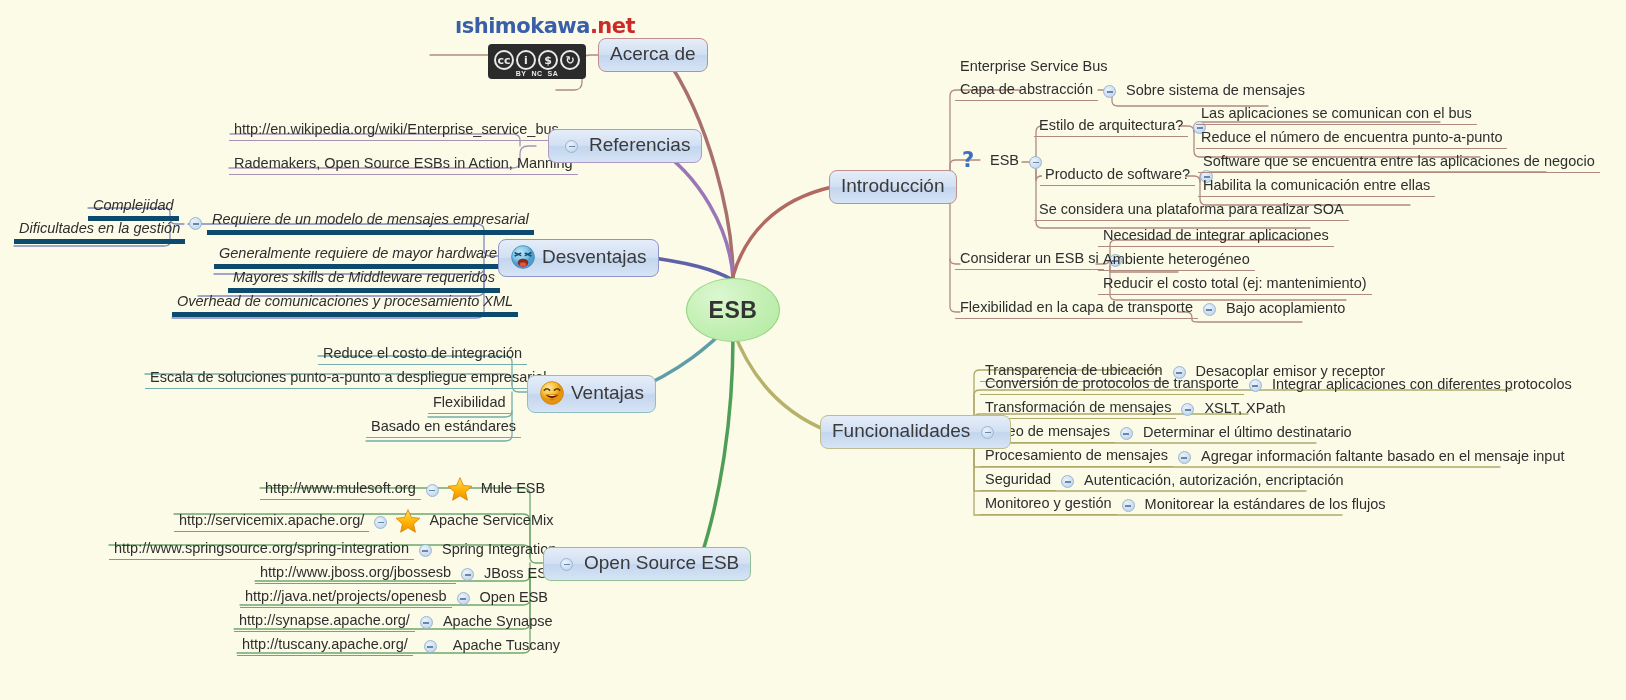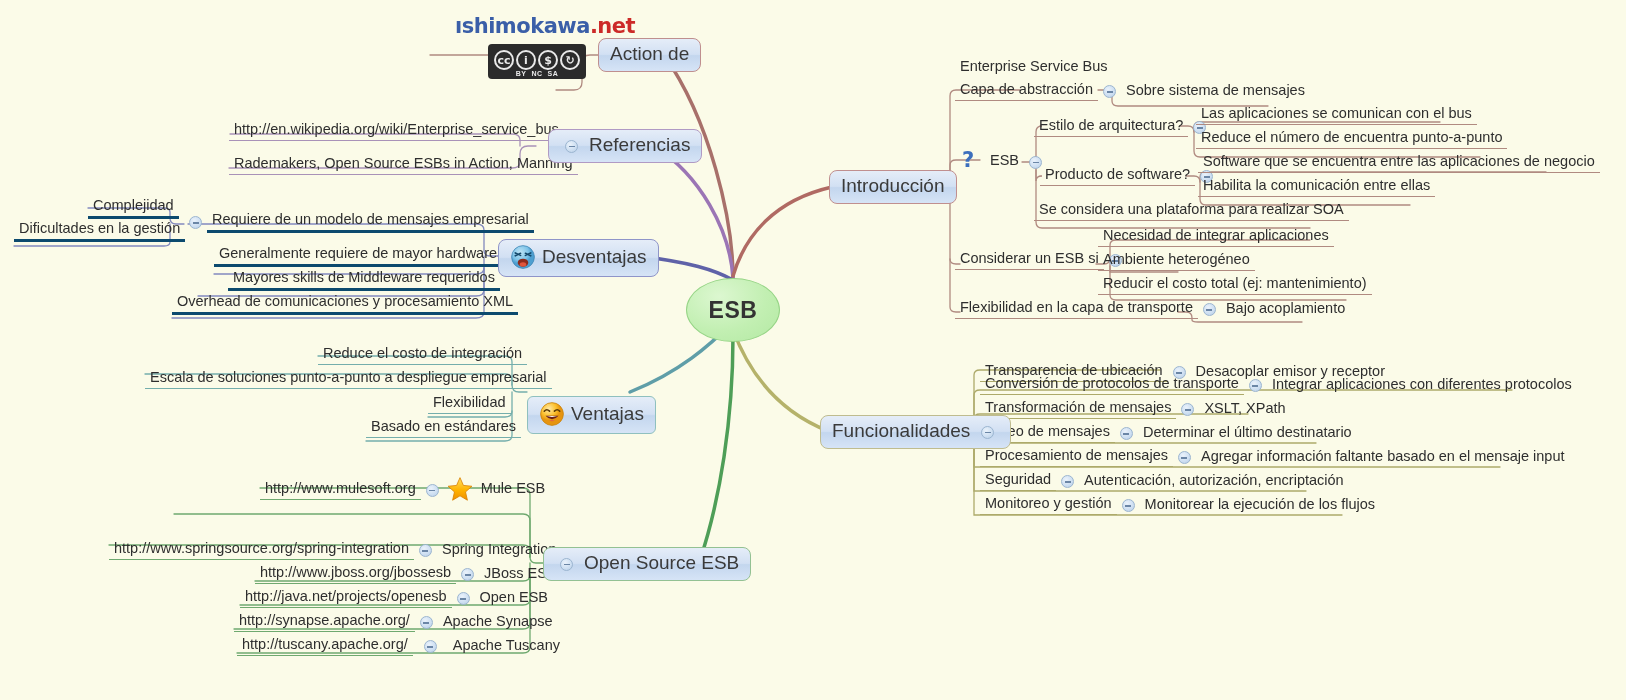--- a/index.html
+++ b/index.html
@@ -64,21 +64,21 @@
     position: absolute;
     display: flex; align-items: center;
     white-space: nowrap;
     font-size: 14.5px;
     color: #2e2e2e;
     z-index: 14;
   }
   .topic .txt { padding: 1px 5px 3px 5px; }
   .topic.ul-brown .txt { border-bottom: 1px solid #b08a80; }
   .topic.ul-purple .txt { border-bottom: 1px solid #a992b8; }
-  .topic.ul-blue .txt { border-bottom: 3px solid #0c4a6e; }
+  .topic.ul-blue .txt { border-bottom: 5px solid #0c4a6e; font-style: italic; }
   .topic.ul-teal .txt { border-bottom: 1px solid #74aeac; }
   .topic.ul-green .txt { border-bottom: 1px solid #6fa96f; }
   .topic.ul-olive .txt { border-bottom: 1px solid #adaa6a; }
   .topic.nounder .txt { border-bottom: none; }
 
   
   .toggle {
     width: 13px; height: 13px;
     flex: 0 0 13px;
     border-radius: 50%;
@@ -254,21 +254,21 @@
         <span>BY</span>
         <span>NC</span>
         <span>SA</span>
       </div>
     </div>
   </div>
 
   <div class="root-node">ESB</div>
 
   <div class="main-node b-brown" style="left:598px; top:38px;">
-    <span>Action de</span>
+    <span>Acerca de</span>
   </div>
 
   <div class="main-node b-purple" style="left:548px; top:129px;">
     <span class="toggle"></span>
     <span>Referencias</span>
   </div>
   <div class="topic ul-purple" style="left:229px; top:120px;">
     <span class="txt">http://en.wikipedia.org/wiki/Enterprise_service_bus</span>
   </div>
   <div class="topic ul-purple" style="left:229px; top:154px;">
@@ -307,21 +307,21 @@
   <div class="topic ul-blue" style="left:214px; top:244px;">
     <span class="txt">Generalmente requiere de mayor hardware</span>
   </div>
   <div class="topic ul-blue" style="left:228px; top:268px;">
     <span class="txt">Mayores skills de Middleware requeridos</span>
   </div>
   <div class="topic ul-blue" style="left:172px; top:292px;">
     <span class="txt">Overhead de comunicaciones y procesamiento XML</span>
   </div>
 
-  <div class="main-node b-teal" style="left:527px; top:396px;border-radius:6px;">
+  <div class="main-node b-teal" style="left:527px; top:375px;">
     <span class="emoji-ic">
       <svg viewBox="0 0 32 32" width="26" height="26">
         <defs>
             <radialGradient id="gf" cx="36%" cy="28%">
               <stop offset="0%" stop-color="#ffe9a8"></stop>
               <stop offset="65%" stop-color="#fbc02d"></stop>
               <stop offset="100%" stop-color="#e69410"></stop>
             </radialGradient>
           </defs>
         <circle cx="16" cy="16" r="14" fill="url(#gf)" stroke="#c9830c" stroke-width="1"></circle>
@@ -363,20 +363,30 @@
               <stop offset="55%" stop-color="#ffb300"></stop>
               <stop offset="100%" stop-color="#ef8f00"></stop>
             </linearGradient>
           </defs>
         <path d="M16 2 L20.2 11.6 L30.6 12.6 L22.8 19.6 L25.1 29.8 L16 24.4 L6.9 29.8 L9.2 19.6 L1.4 12.6 L11.8 11.6 Z" fill="url(#st1)" stroke="#d98000" stroke-width="1"></path>
       </svg>
     </span>
     <span class="txt nounder" style="border-bottom:none;">Mule ESB</span>
   </div>
 
+  <div class="topic ul-green" style="left:174px; top:508px;">
+    <span class="txt">http://servicemix.apache.org/</span>
+    <span class="toggle"></span>
+    <span class="icon-star">
+      <svg viewBox="0 0 32 32" width="26" height="26">
+        <path d="M16 2 L20.2 11.6 L30.6 12.6 L22.8 19.6 L25.1 29.8 L16 24.4 L6.9 29.8 L9.2 19.6 L1.4 12.6 L11.8 11.6 Z" fill="url(#st1)" stroke="#d98000" stroke-width="1"></path>
+      </svg>
+    </span>
+    <span class="txt nounder" style="border-bottom:none;">Apache ServiceMix</span>
+  </div>
 
   <div class="topic ul-green" style="left:109px; top:539px;">
     <span class="txt">http://www.springsource.org/spring-integration</span>
     <span class="toggle"></span>
     <span class="txt nounder" style="border-bottom:none;">Spring Integration</span>
   </div>
 
   <div class="topic ul-green" style="left:255px; top:563px;">
     <span class="txt">http://www.jboss.org/jbossesb</span>
     <span class="toggle"></span>
@@ -501,16 +511,16 @@
     <span class="txt nounder" style="border-bottom:none;">Agregar información faltante basado en el mensaje input</span>
   </div>
   <div class="topic ul-olive" style="left:980px; top:470px;">
     <span class="txt">Seguridad</span>
     <span class="toggle"></span>
     <span class="txt nounder" style="border-bottom:none;">Autenticación, autorización, encriptación</span>
   </div>
   <div class="topic ul-olive" style="left:980px; top:494px;">
     <span class="txt">Monitoreo y gestión</span>
     <span class="toggle"></span>
-    <span class="txt nounder" style="border-bottom:none;">Monitorear la ejecución de los flujos</span>
+    <span class="txt nounder" style="border-bottom:none;">Monitorear la estándares de los flujos</span>
   </div>
 
 </div>
 
 </body></html>

